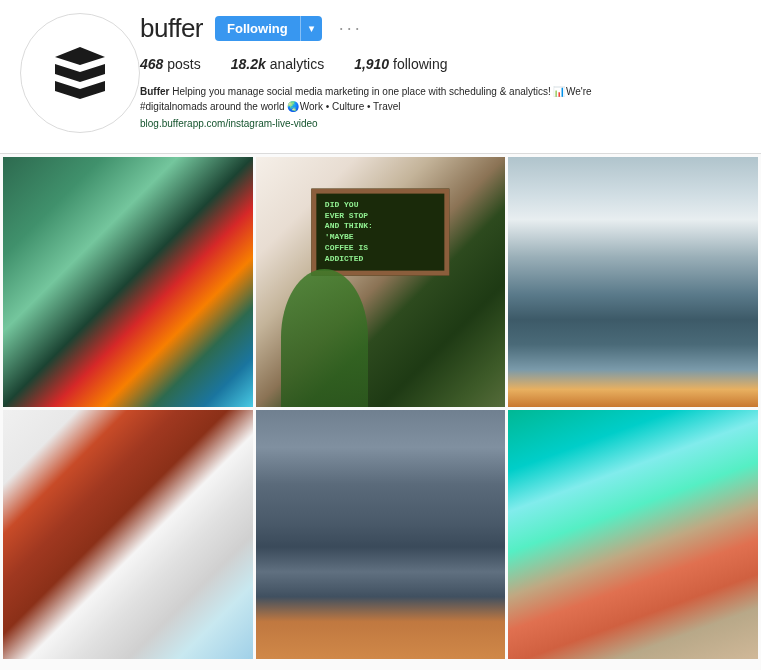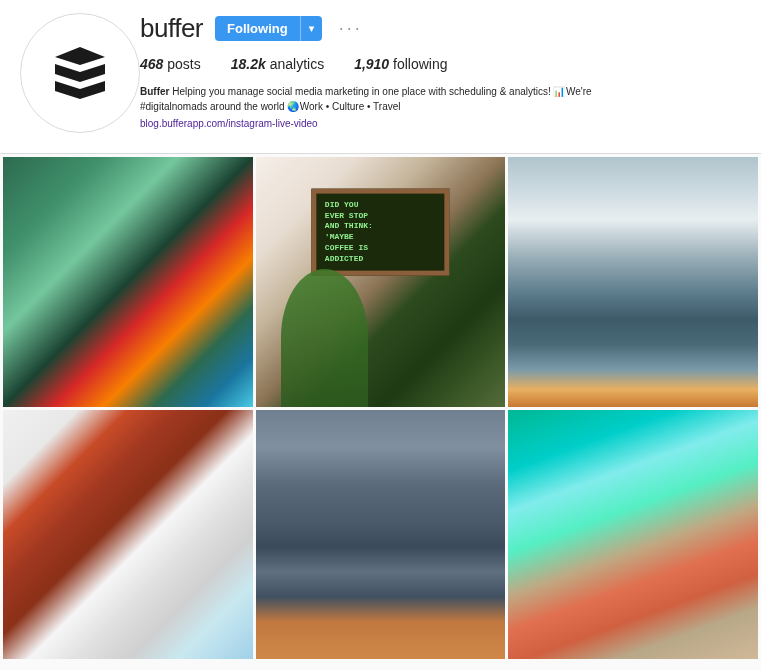--- a/index.html
+++ b/index.html
@@ -113,21 +113,21 @@
     }
 
     .bio-section {
       font-size: 10px;
       line-height: 1.5;
       color: #262626;
       max-width: 480px;
     }
 
     .bio-link {
-      color: #4c1d95;
+      color: #14532d;
       text-decoration: none;
       display: block;
       margin-top: 2px;
     }
 
     .grid-section {
       display: grid;
       grid-template-columns: repeat(3, 1fr);
       gap: 3px;
       padding: 3px;

